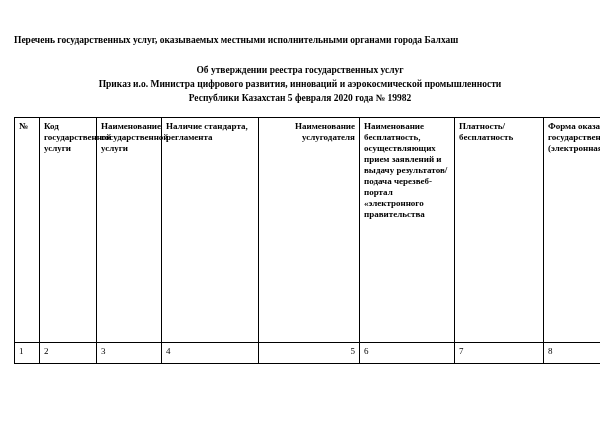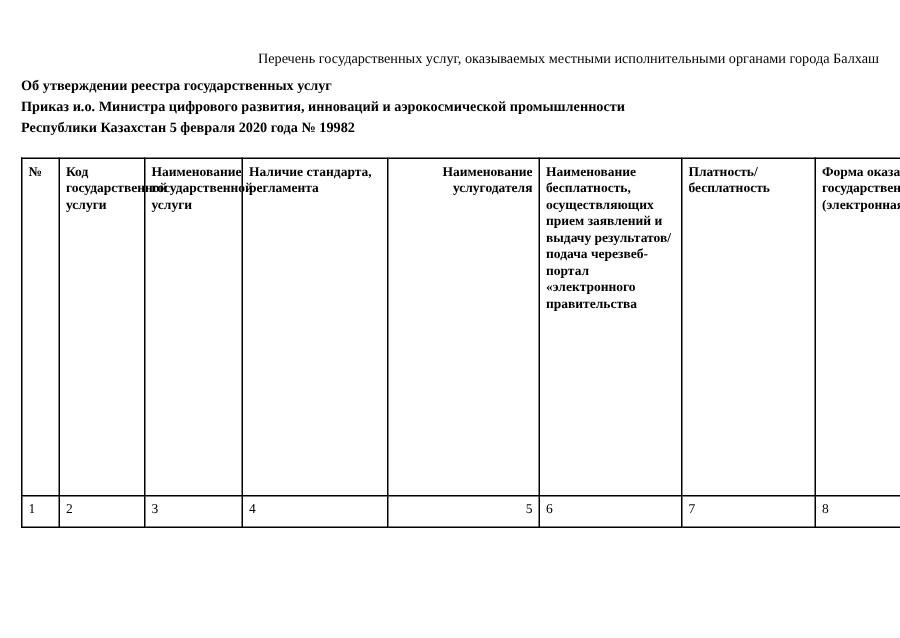--- a/index.html
+++ b/index.html
@@ -15,32 +15,32 @@
     overflow: hidden;
   }
   .page {
     width: 600px;
     height: 425px;
     position: relative;
     box-sizing: border-box;
     padding: 0 14px;
   }
   .doc-title {
-    text-align: right;
-    font-weight: normal;
+    text-align: left;
+    font-weight: bold;
     font-size: 9.5px;
     line-height: 13px;
     margin-top: 34px;
   }
   .subtitle-block {
-    text-align: left;
+    text-align: center;
     font-weight: bold;
     font-size: 9.5px;
     line-height: 14px;
-    margin-top: 4px;
+    margin-top: 16px;
   }
   .subtitle-block div {
     margin: 0;
   }
   table.reg-table {
     border-collapse: collapse;
     width: 572px;
     margin-top: 12px;
     table-layout: fixed;
   }

